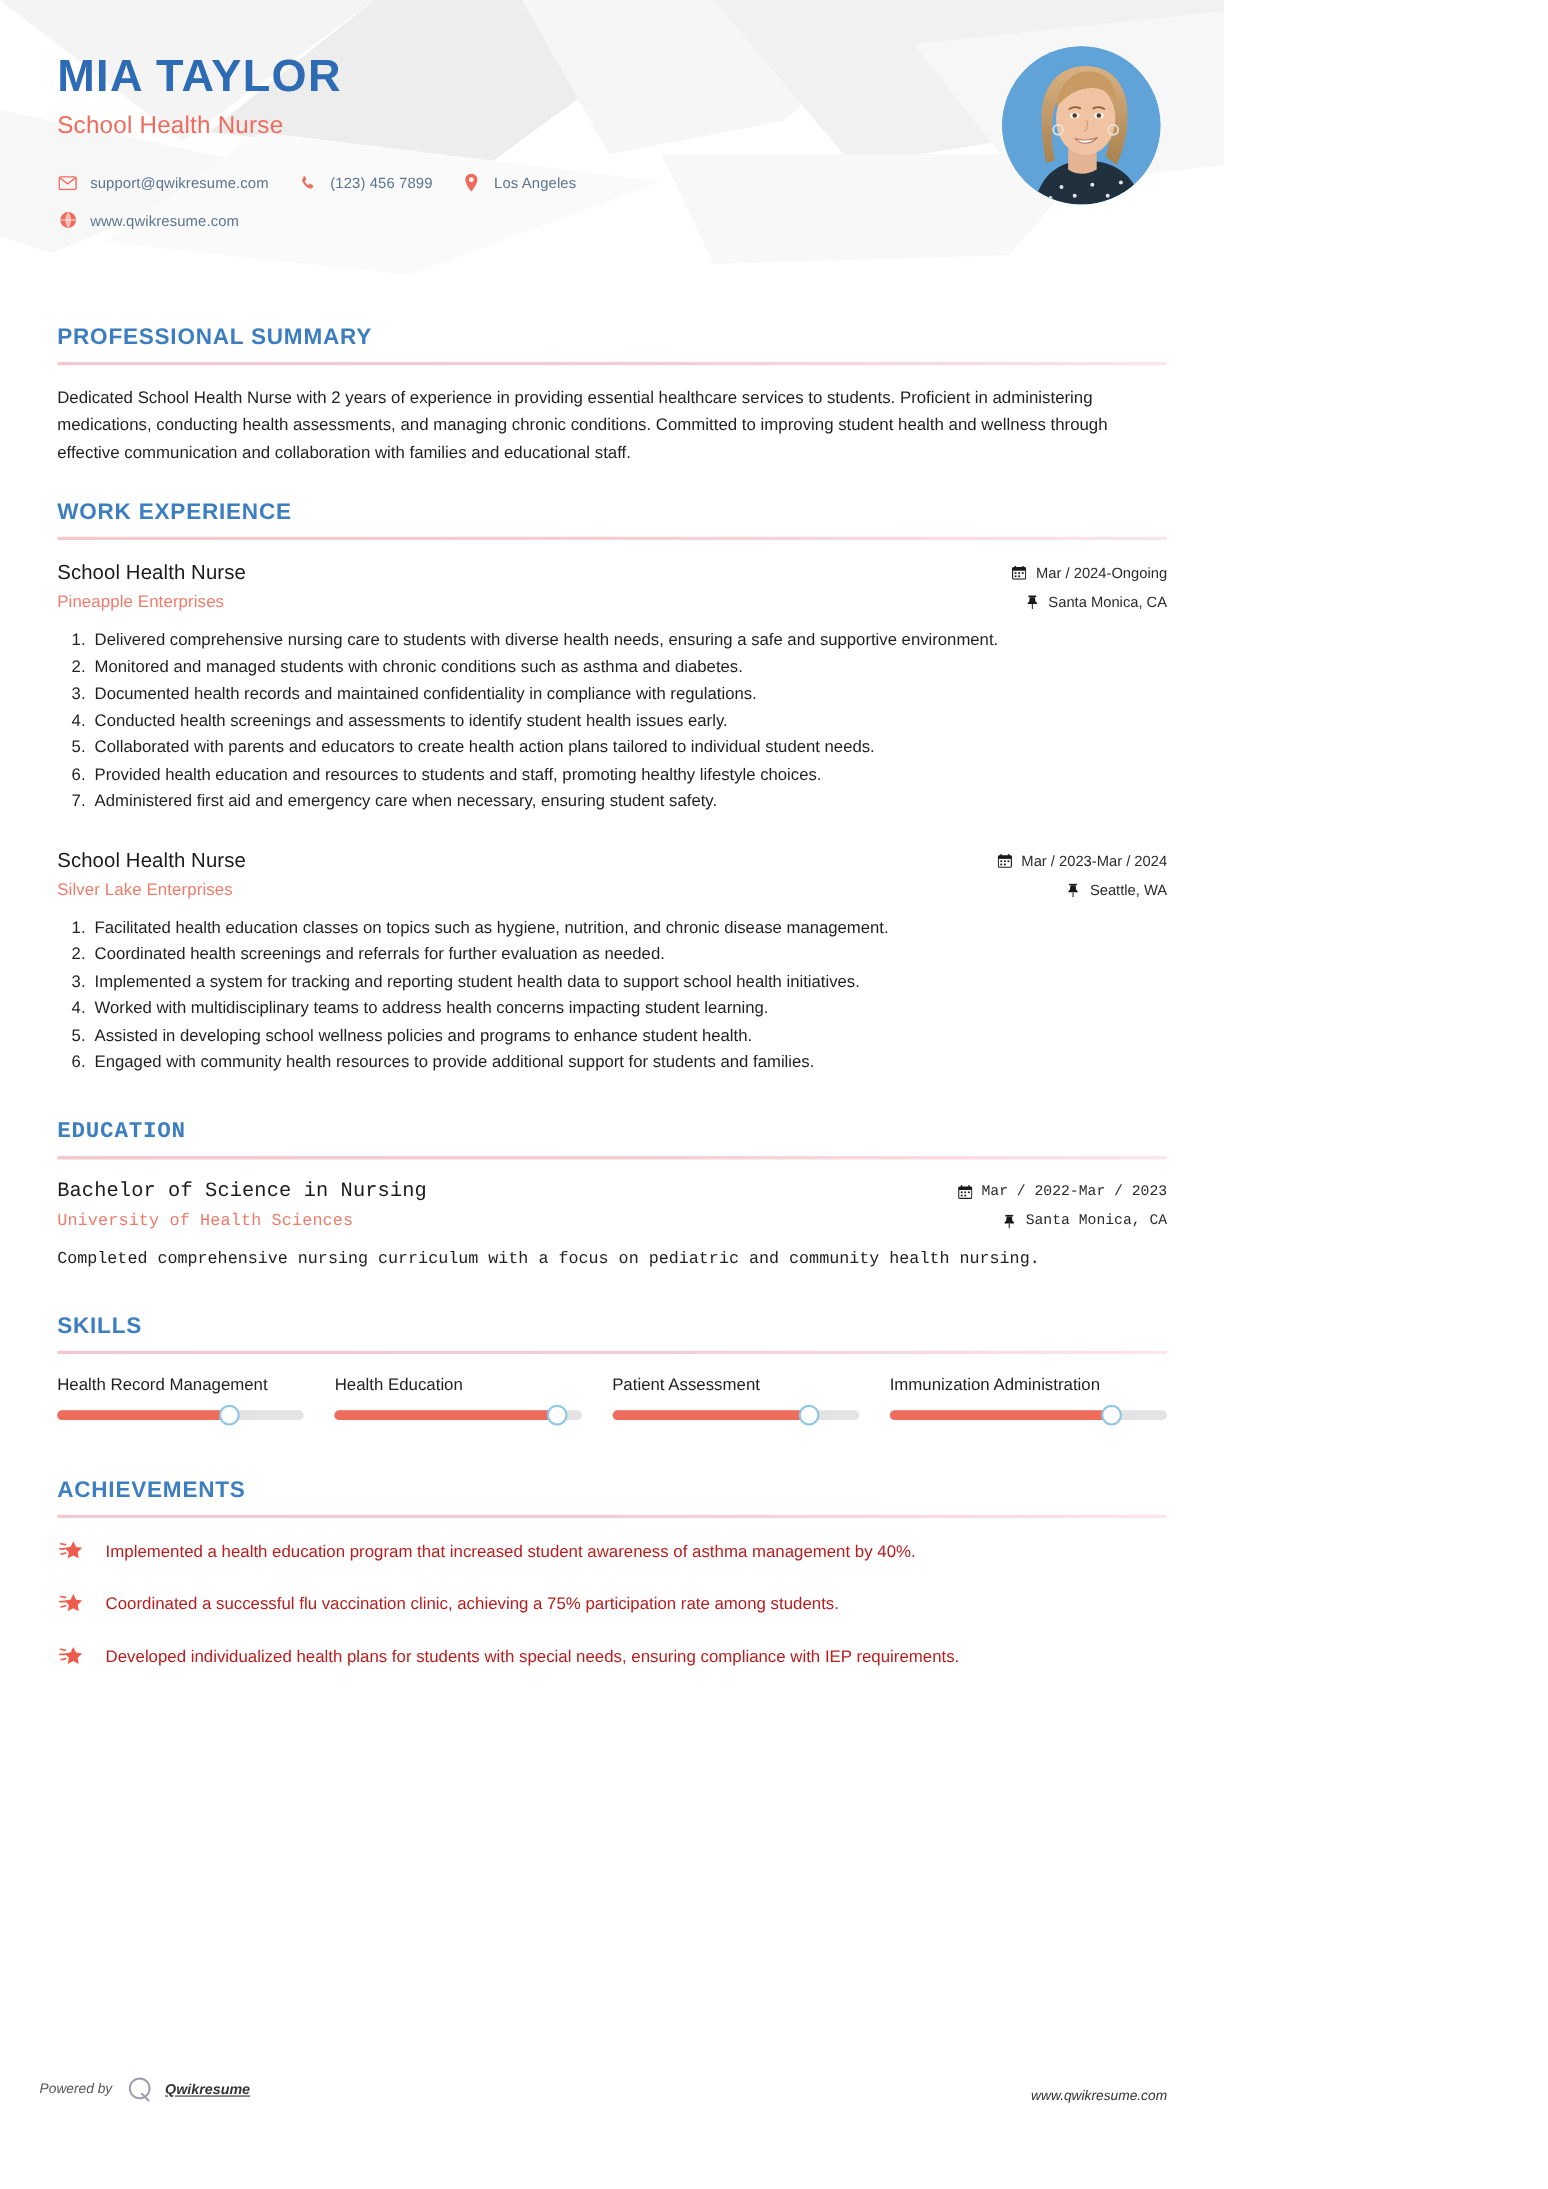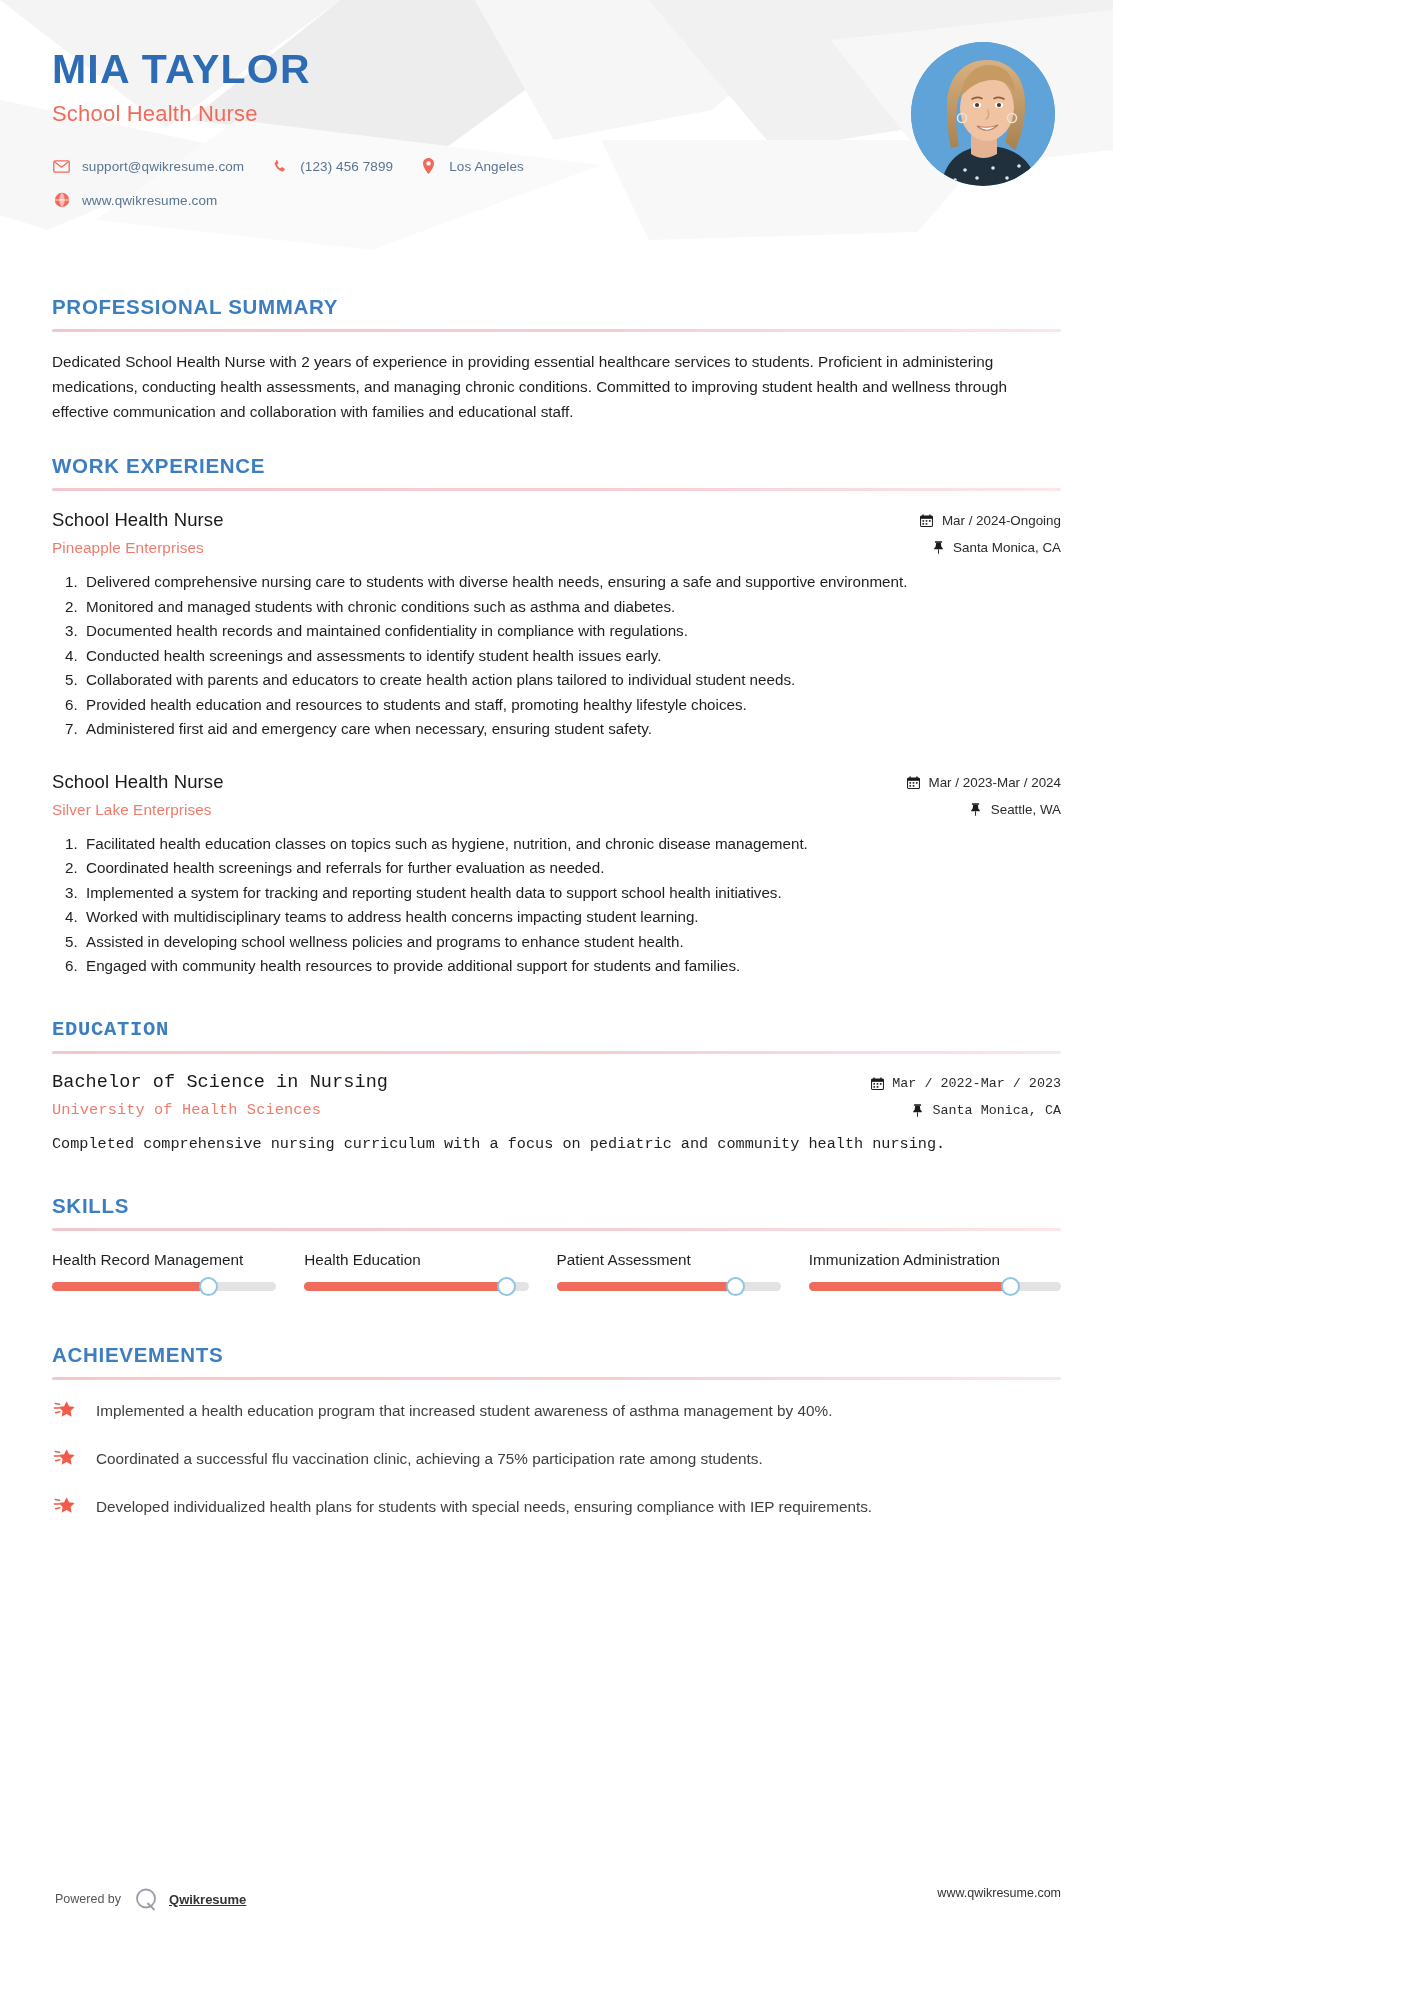--- a/index.html
+++ b/index.html
@@ -249,33 +249,34 @@
     width: 28px;
     height: 26px;
     margin-right: 16px;
     display: inline-flex;
     align-items: center;
     justify-content: center;
   }
   .ach-item .ic svg { display: block; }
   .ach-text {
     font-size: 15.3px;
-    color: #404040;
+    color: #b91c1c;
     line-height: 1.45;
   }
 
   
   .footer {
     position: absolute;
-    left: 55px;
+    left: 36px;
     right: 52px;
     bottom: 78px;
     display: flex;
-    align-items: flex-start;
+    align-items: flex-end;
     justify-content: space-between;
+    font-style: italic;
   }
   .footer-left {
     display: flex;
     align-items: center;
   }
   .powered-by {
     font-size: 12.5px;
     color: #555;
     margin-right: 12px;
   }

